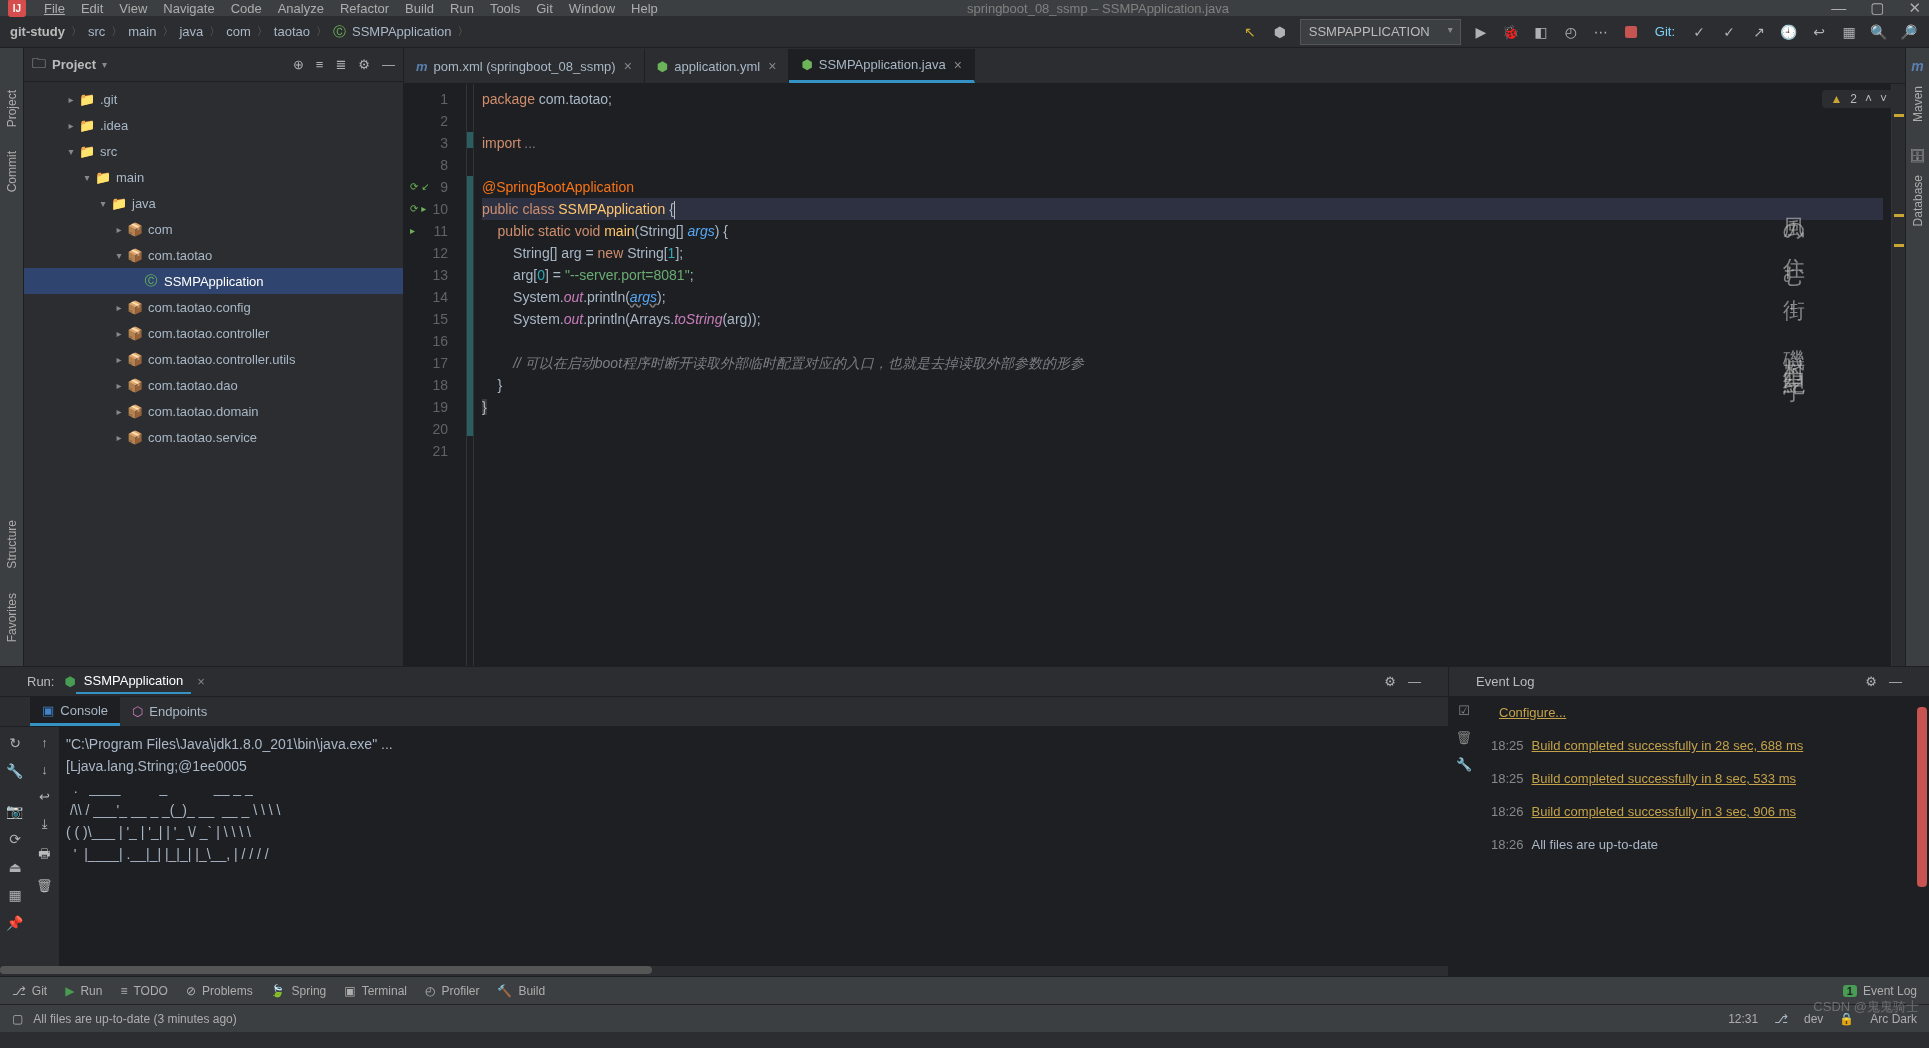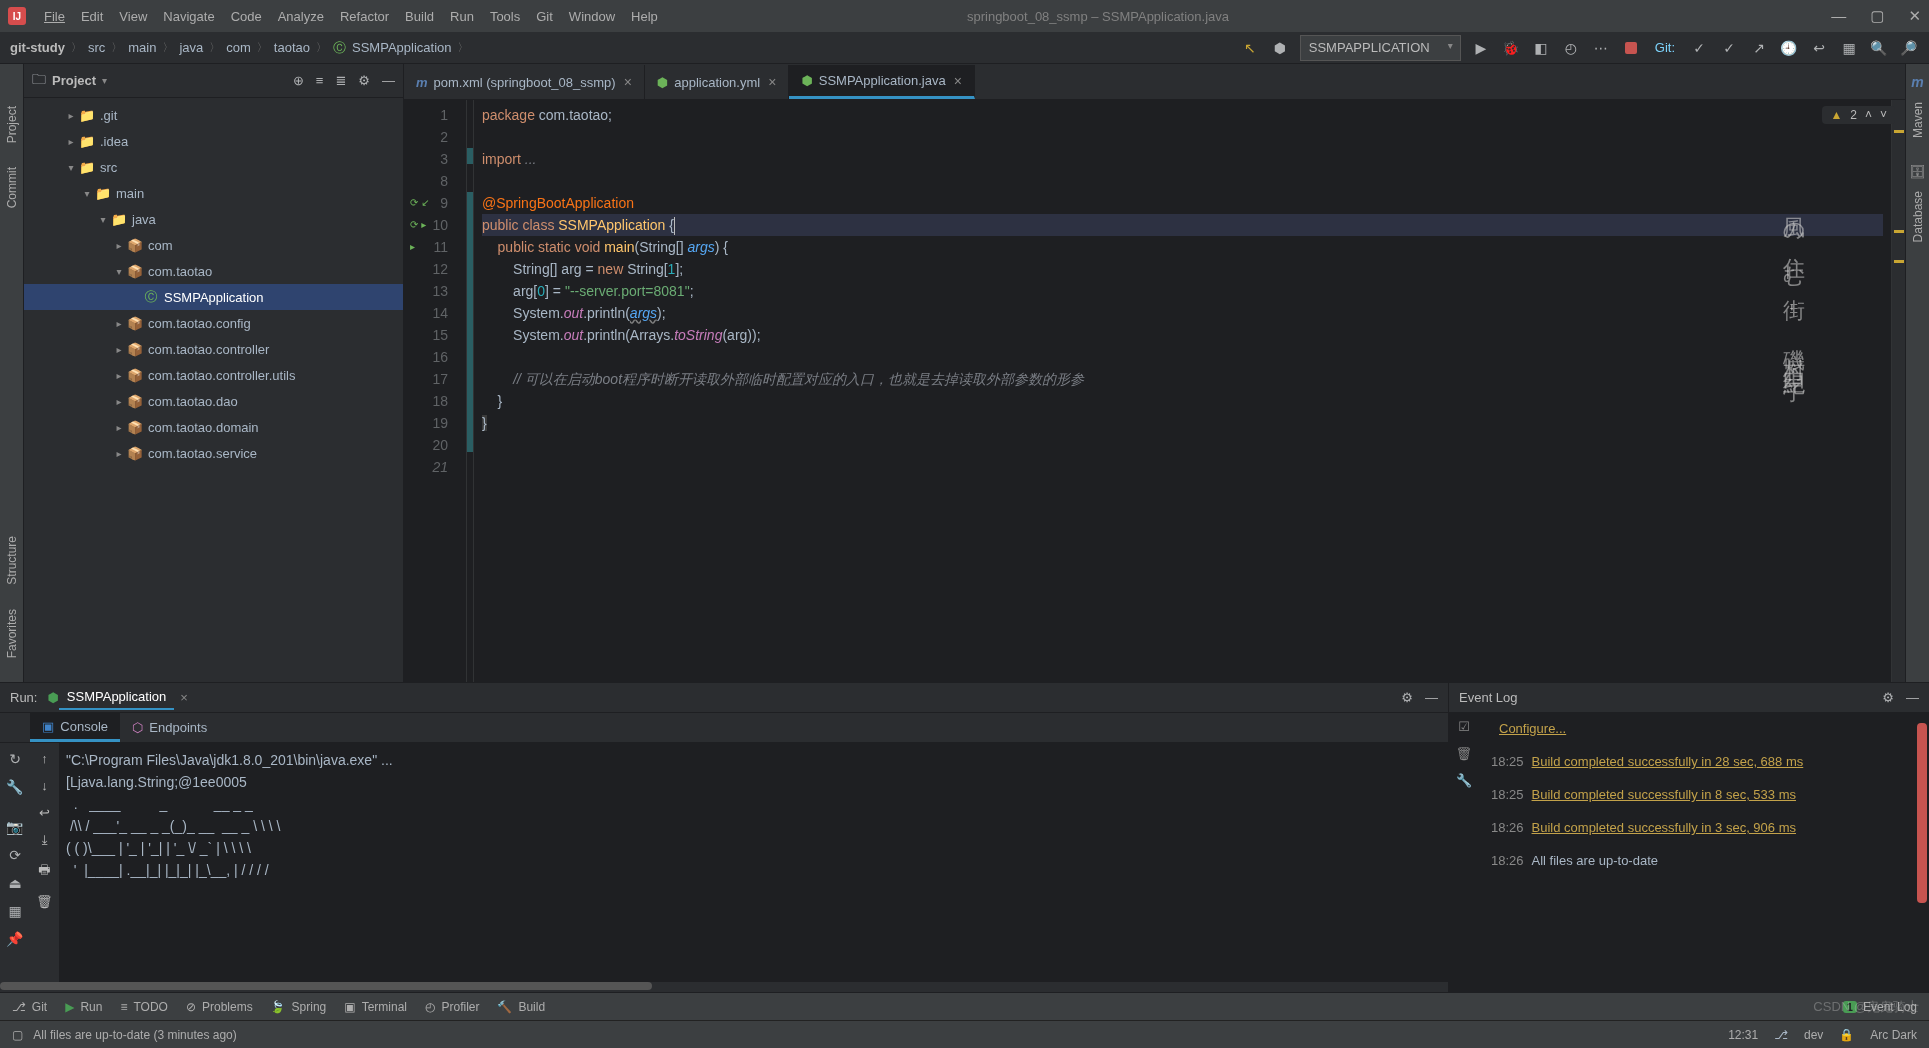--- a/index.html
+++ b/index.html
@@ -1,17 +1,17 @@
 <!DOCTYPE html>
 <html><head>
 <meta charset="utf-8">
 <style>
 * { margin:0; padding:0; box-sizing:border-box; font-family:"Segoe UI",Arial,sans-serif; }
 body { background:#2b2d30; color:#bbbbbb; font-size:13px; overflow:hidden; width:1929px; height:1048px; }
-.title-bar { height:16px; background:#3c3f41; display:flex; align-items:center; padding:16px 8px; color:#adadad; }
+.title-bar { height:16px; background:#3c3f41; display:flex; align-items:center; padding:8px 8px; color:#adadad; }
 .title-bar .app-icon { width:18px; height:18px; background:#d64d4d; border-radius:3px; margin-right:10px; display:flex; align-items:center; justify-content:center; font-size:10px; color:#fff; font-weight:bold; }
 .title-bar .menu-item { padding:0 8px; cursor:pointer; }
 .title-bar .u { text-decoration:underline; }
 .title-bar .title { margin-left:auto; margin-right:auto; color:#808080; }
 .win-controls { display:flex; gap:24px; margin-left:auto; color:#adadad; }
 .win-controls span { cursor:pointer; font-size:15px; }
 
 .nav-bar { height:32px; background:#2b2d30; display:flex; align-items:center; padding:0 10px; border-bottom:1px solid #1e1f22; }
 .breadcrumb { display:flex; align-items:center; gap:6px; font-size:13px; color:#a9b7c6; }
 .breadcrumb .sep { color:#6e6e6e; font-size:11px; }
@@ -83,21 +83,21 @@
 .warn-tri { color:#c9a633; }
 
 .scrollmap { width:14px; background:#2b2d30; border-left:1px solid #313335; position:relative; }
 .scrollmap .mark { position:absolute; width:10px; left:2px; height:3px; }
 
 .watermark { position:absolute; right:120px; top:200px; writing-mode:vertical-rl; font-size:22px; color:rgba(200,200,200,0.6); letter-spacing:8px; font-family:"MS Gothic","SimSun",serif; pointer-events:none; z-index:20; }
 
 
 .bottom-wrap { height:310px; display:flex; border-top:1px solid #1e1f22; }
 .run-panel { flex:1; background:#1e1f22; display:flex; flex-direction:column; border-right:1px solid #1e1f22; }
-.panel-tabbar { height:30px; background:#2b2d30; display:flex; align-items:center; padding:0 10px; border-bottom:1px solid #1e1f22; }
+.panel-tabbar { height:30px; background:#2b2d30; display:flex; align-items:center; padding:0 27px; border-bottom:1px solid #1e1f22; }
 .panel-tabbar .lbl { color:#bbbbbb; margin-right:10px; }
 .panel-sub-tab { padding:4px 8px; color:#a9b7c6; cursor:pointer; }
 .panel-sub-tab.active { border-bottom:2px solid #3592c4; color:#fff; }
 .panel-tabbar .right-icons { margin-left:auto; display:flex; gap:12px; color:#afb1b3; }
 .panel-body { flex:1; display:flex; overflow:hidden; }
 .run-toolbar { width:30px; background:#2b2d30; display:flex; flex-direction:column; align-items:center; gap:12px; padding:8px 0; }
 .run-toolbar span { color:#afb1b3; cursor:pointer; font-size:14px; }
 .console-toolbar { width:30px; background:#2b2d30; border-right:1px solid #1e1f22; display:flex; flex-direction:column; align-items:center; gap:12px; padding:8px 0; }
 .console { flex:1; overflow:auto; font:14px/22px "Consolas",monospace; padding:6px; color:#a9b7c6; position:relative; }
 .console .line { white-space:pre; }
@@ -328,21 +328,21 @@
           <div style="height: 22px; position: relative;"><span class="g-icons" style="color:#6cb359">  ▸</span>11</div>
           <div style="height: 22px; position: relative;">12</div>
           <div style="height: 22px; position: relative;">13</div>
           <div style="height: 22px; position: relative;">14</div>
           <div style="height: 22px; position: relative;">15</div>
           <div style="height: 22px; position: relative;">16</div>
           <div style="height: 22px; position: relative;">17</div>
           <div style="height: 22px; position: relative;">18</div>
           <div style="height: 22px; position: relative;">19</div>
           <div style="height: 22px; position: relative;">20</div>
-          <div style="height: 22px; position: relative; font-style: italic;">21</div>
+          <div style="height: 22px; position: relative;">21</div>
         </div>
       <div class="fold-bar">
         <div class="teal-strip" style="top:48px; height:16px;"></div>
         <div class="teal-strip" style="top:92px; height:260px;"></div>
       </div>
       <div class="code" id="code">
           <div class="line"><span class="k">package</span> com.taotao;</div>
           <div class="line"></div>
           <div class="line"><span class="k">import</span> <span class="c">...</span></div>
           <div class="line"></div>

